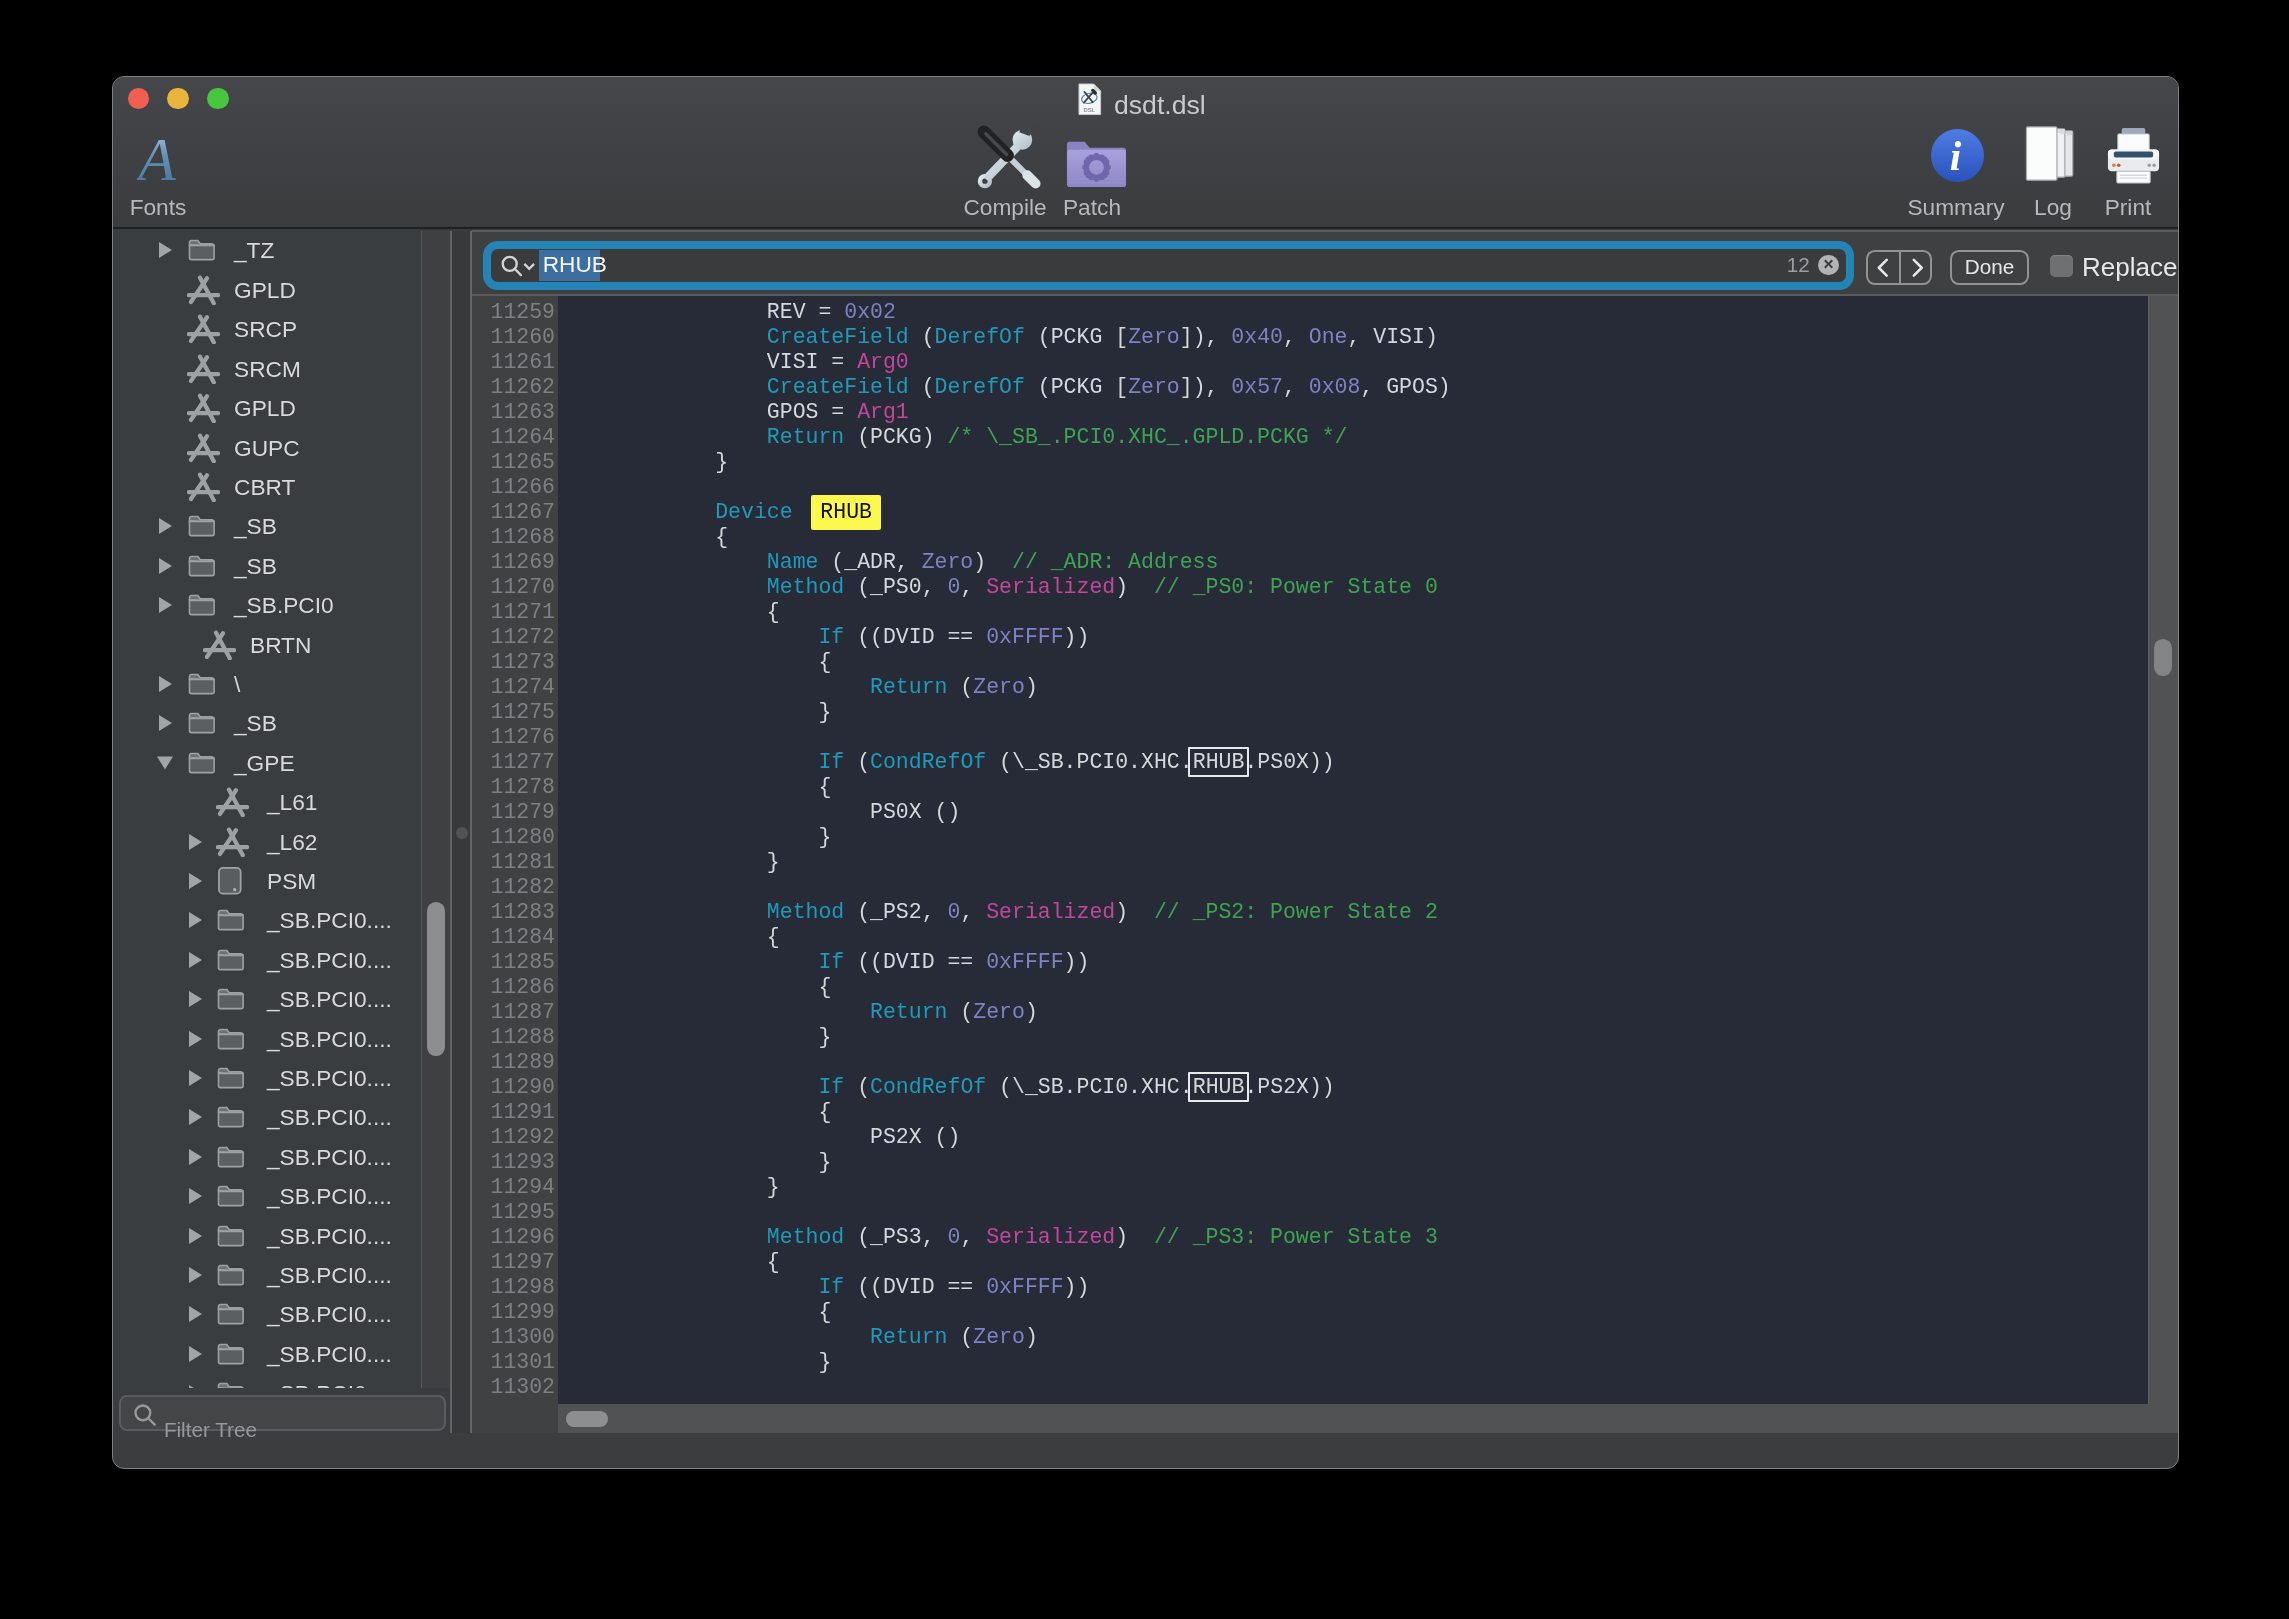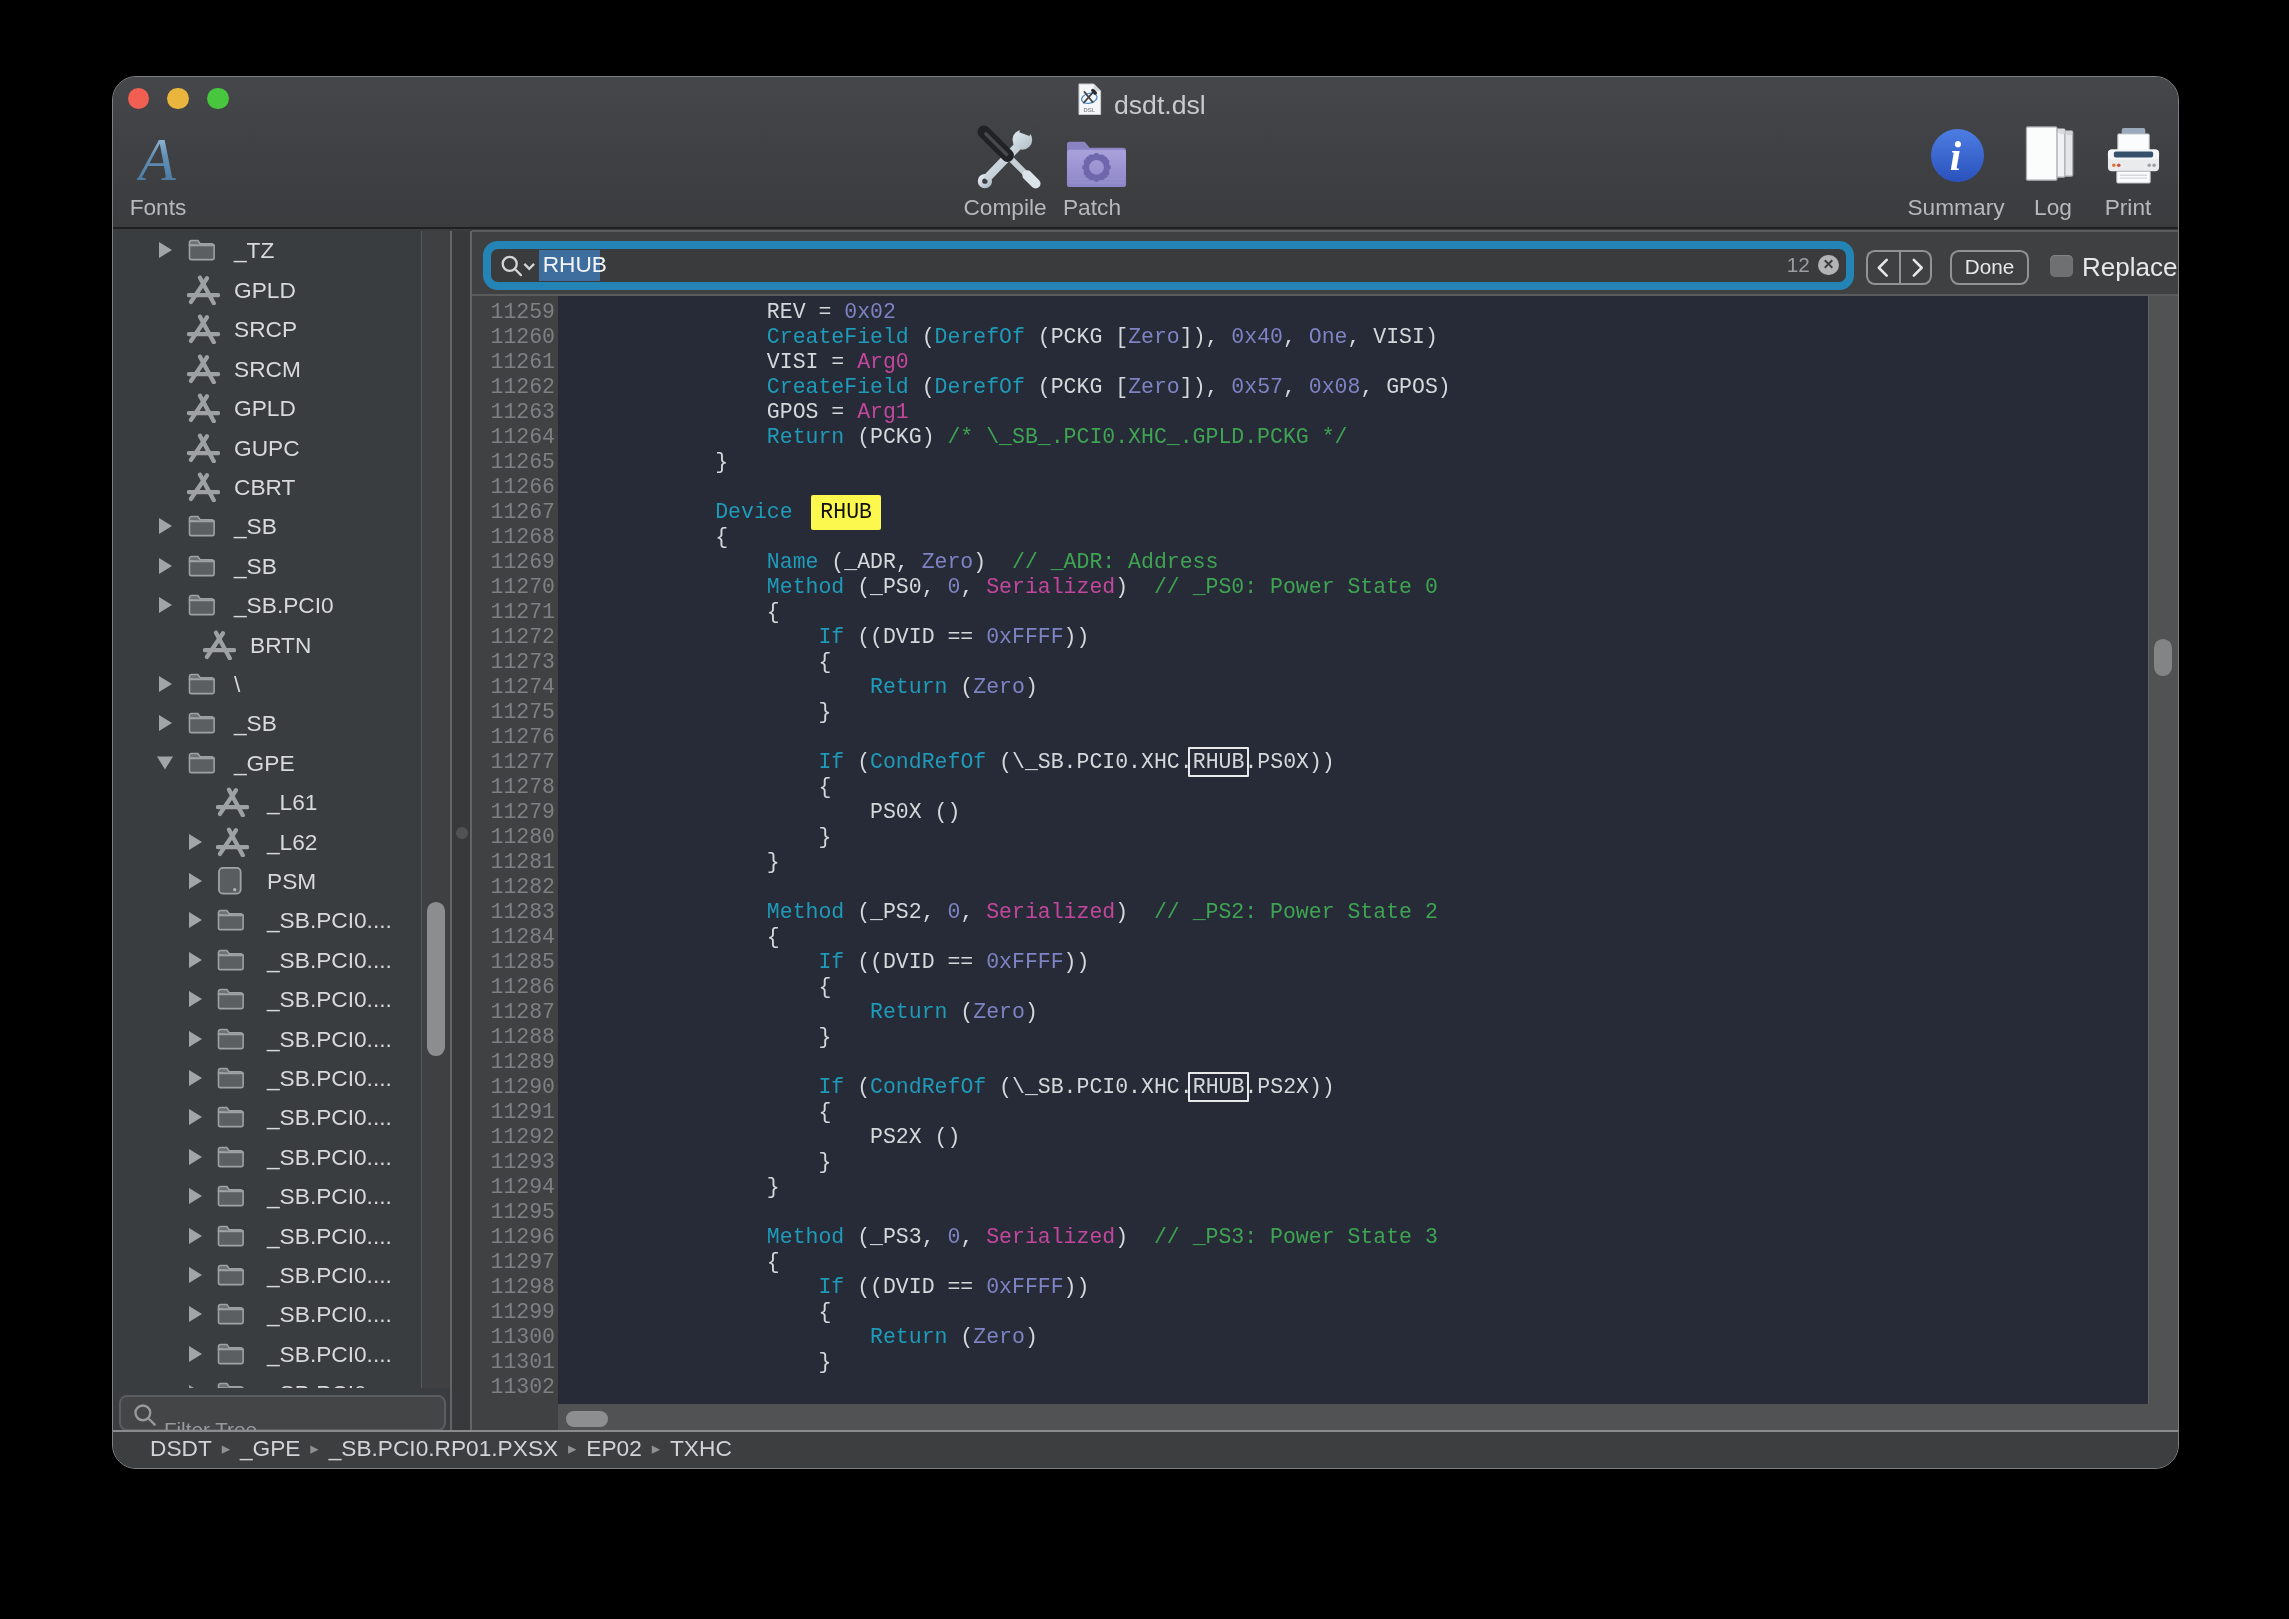--- a/index.html
+++ b/index.html
@@ -1,17 +1,17 @@
 <!DOCTYPE html>
 <html><head><meta charset="utf-8"><style>
 * { margin:0; padding:0; box-sizing:border-box; }
 html,body { width:2289px; height:1619px; background:#000; overflow:hidden;
   font-family:"Liberation Sans", sans-serif; }
 #win { position:absolute; left:112px; top:76px; width:2067px; height:1393px;
-  border-radius:24px; background:#3c3d3f; border:1px solid #808082; overflow:hidden; }
+  border-radius:12px; background:#3c3d3f; border:1px solid #808082; overflow:hidden; }
 
 #hdr { position:absolute; left:0; top:0; width:2067px; height:152px;
   background:linear-gradient(#46474a 0%, #404144 45%, #3b3c3e 100%);
   border-bottom:2px solid #202021; }
 .tl { position:absolute; top:10.8px; width:21.7px; height:21.7px; border-radius:50%; }
 #tl1 { left:14.8px; background:#f15f53; }
 #tl2 { left:54px; background:#e9b53d; }
 #tl3 { left:94px; background:#48c63e; }
 #title { position:absolute; left:1001px; top:12.8px; font-size:26.6px; color:#c9cacc; }
 .tblbl { position:absolute; top:117px; font-size:22.7px; color:#b6b9bb; text-align:center; transform:translateX(-50%); }
@@ -550,16 +550,13 @@
             <span class="kw">Method</span> (_PS3, <span class="nm">0</span>, <span class="ag">Serialized</span>)  <span class="cm">// _PS3: Power State 3</span>
             {
                 <span class="kw">If</span> ((DVID == <span class="nm">0xFFFF</span>))
                 {
                     <span class="kw">Return</span> (<span class="nm">Zero</span>)
                 }</pre>
   <div id="vtrack"></div>
     <div id="vthumb"></div>
   <div id="htrack"></div>
     <div id="hthumb"></div>
-  <div id="status">
-      <span class="bc">DSDT<span class="sep">▸</span>_GPE<span class="sep">▸</span>_SB.PCI0.RP01.PXSX<span class="sep">▸</span>EP02<span class="sep">▸</span>TXHC</span>
-    </div>
 </div>
 
 </body></html>

